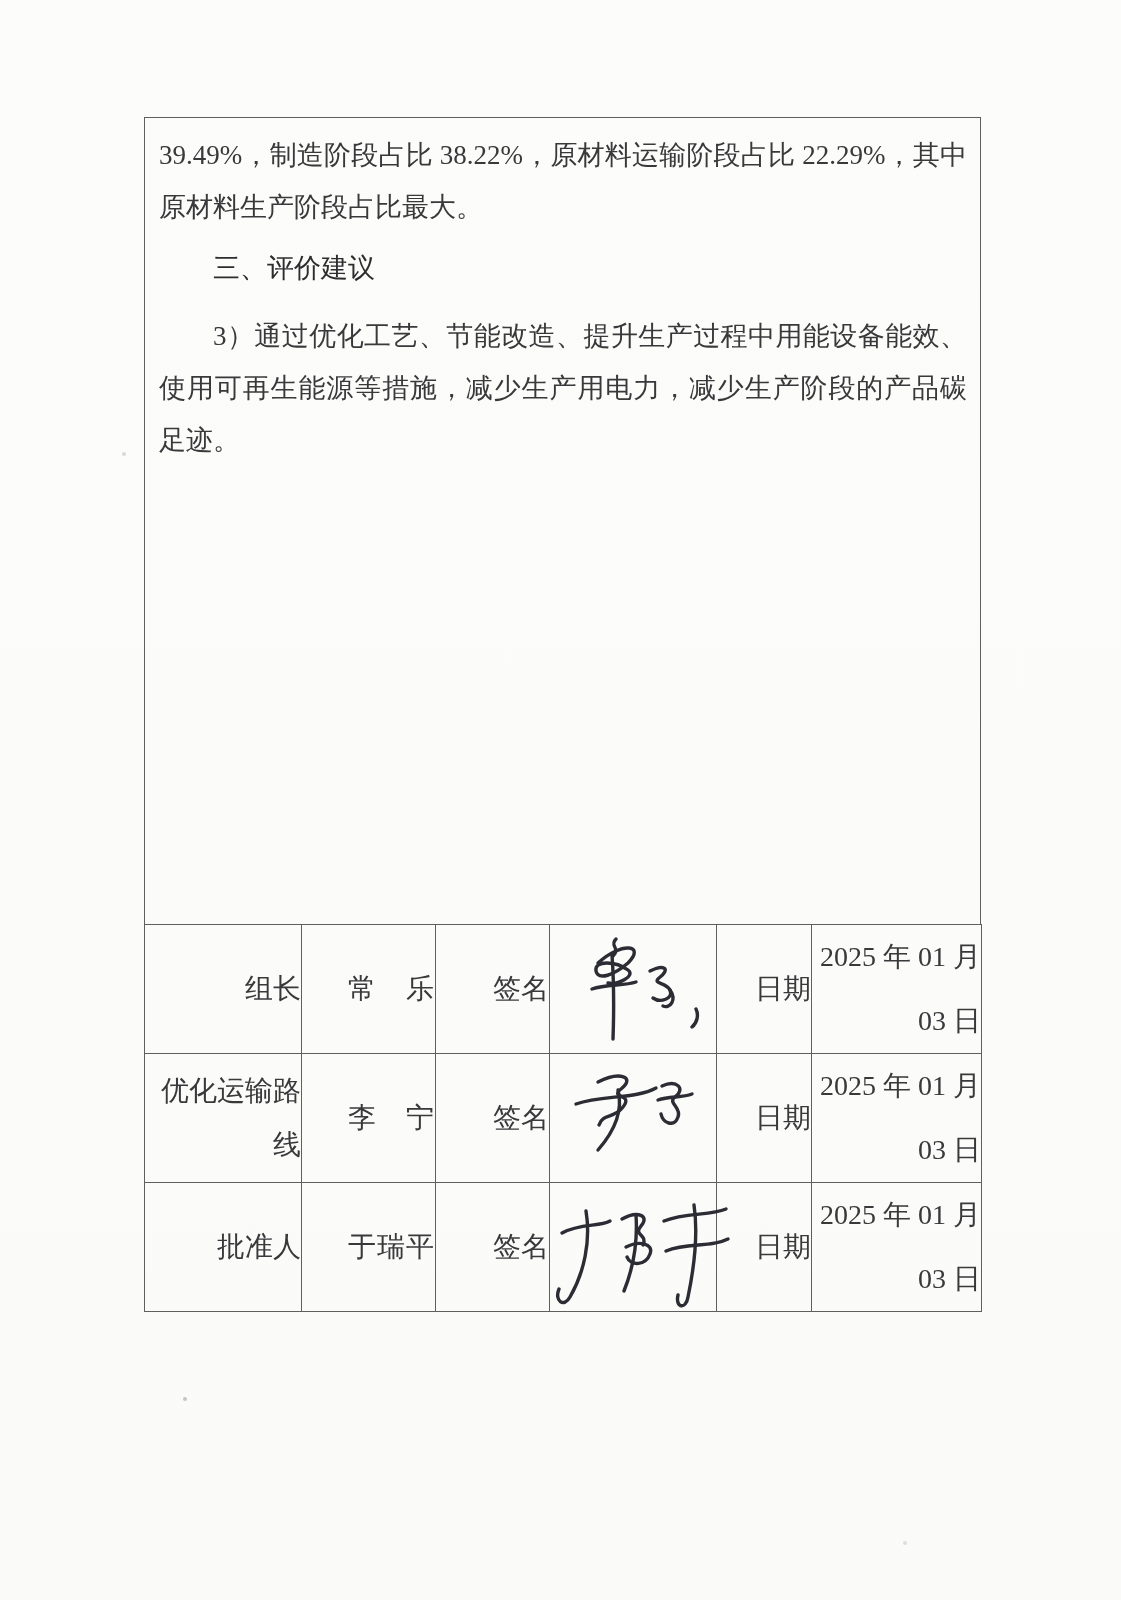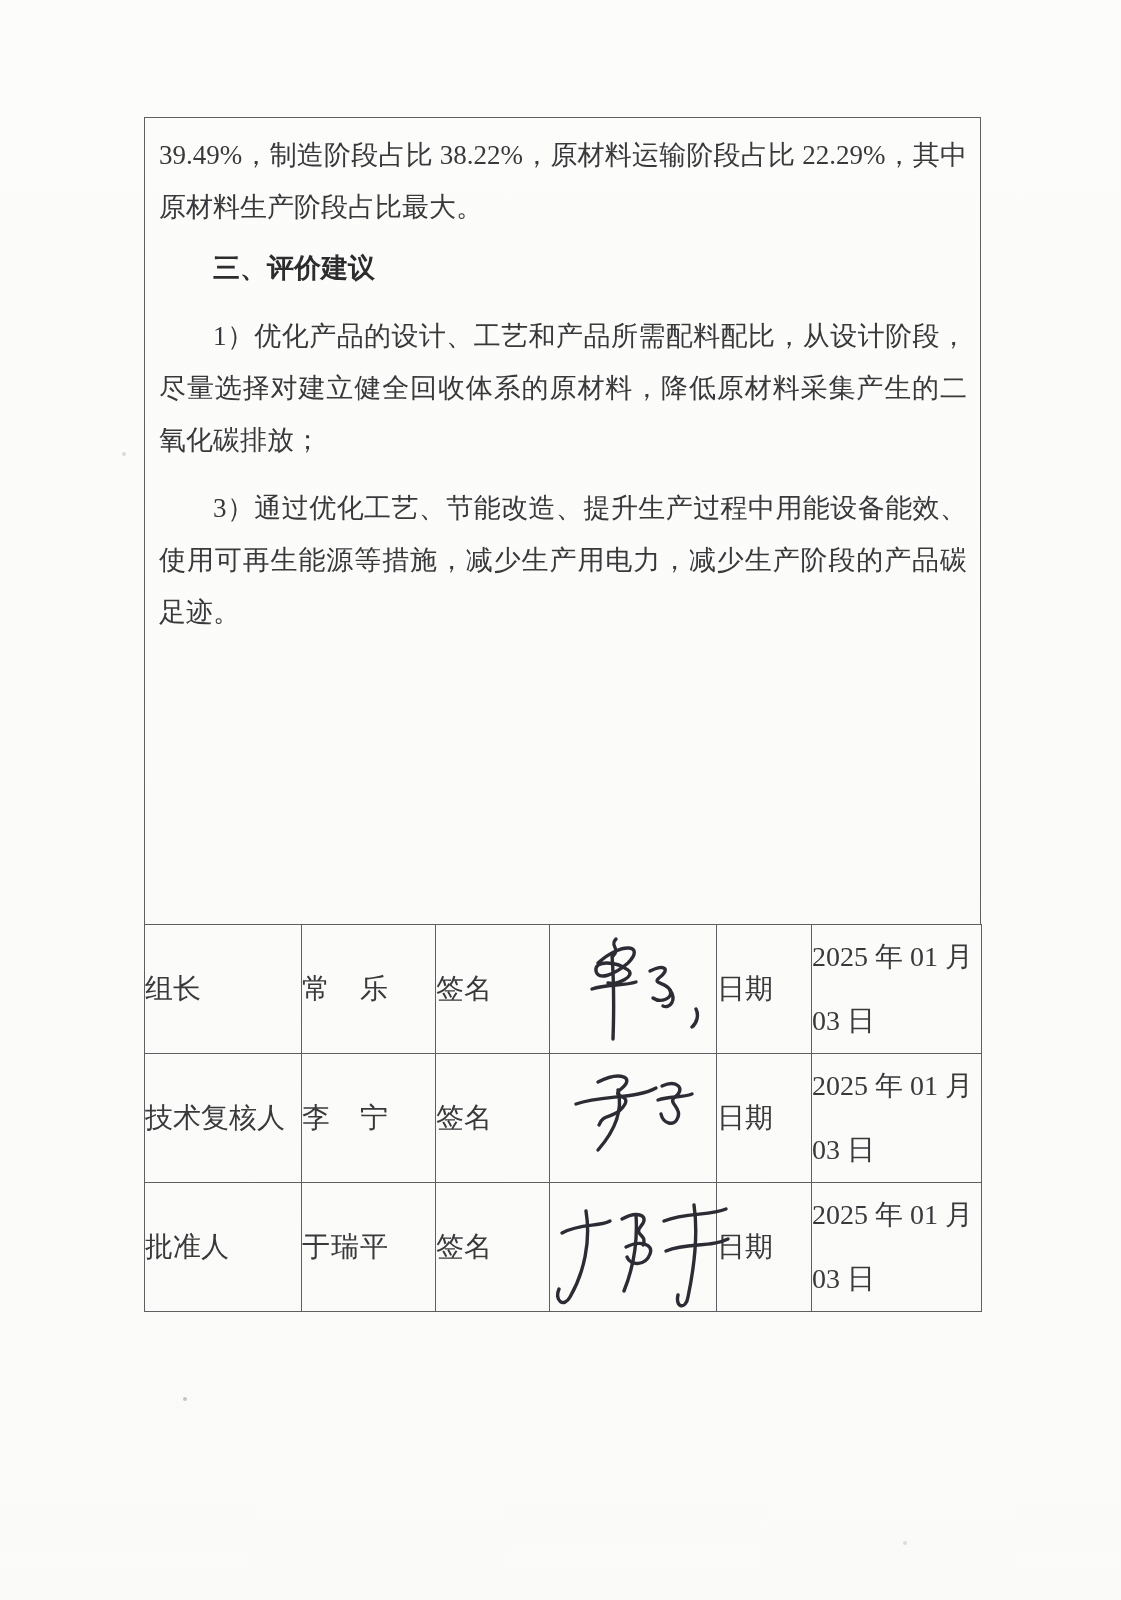--- a/index.html
+++ b/index.html
@@ -27,38 +27,38 @@
     font-size:27px;
     line-height:52px;
     text-align:justify;
     text-justify:inter-ideograph;
     color:#39393b;
     overflow:hidden;
   }
   .text-cell p { margin:0; }
   p.indent { text-indent:2em; }
   .para-heading {
-    font-weight:bold;
+    font-weight:normal;
     color:#2d2d2f;
     margin-top:9px !important;
     text-indent:2em;
   }
   .para-lead { margin-top:5px !important; }
   .para-sug  { margin-top:16px !important; }
 
   table.sig-table {
     width:837px;
     border-collapse:collapse;
     table-layout:fixed;
     font-size:28px;
     color:#39393b;
   }
   table.sig-table td {
     border:1px solid #5f5f61;
-    text-align:left;
+    text-align:right;
     vertical-align:middle;
     padding:0;
   }
   tr.row-1 td { height:121px; }
   tr.row-2 td { height:122px; }
   tr.row-3 td { height:124px; }
   td.cell-role { padding:0 10px; line-height:54px; }
   td.cell-name { letter-spacing:1px;margin-top:35px; }
   td.cell-date { line-height:64px; }
   td.cell-sig  { position:relative; }
@@ -76,21 +76,20 @@
 </head>
 <body>
 
 <div class="page">
 
   <div class="doc-box">
 
     <div class="text-cell">
       <p>39.49%，制造阶段占比 38.22%，原材料运输阶段占比 22.29%，其中原材料生产阶段占比最大。</p>
       <p class="para-heading">三、评价建议</p>
-      <p class="indent para-sug">1）优化产品的设计、工艺和产品所需配料配比，从设计阶段，尽量选择对建立健全回收体系的原材料，降低原材料采集产生的二氧化碳排放；</p>
       <p class="indent para-sug">3）通过优化工艺、节能改造、提升生产过程中用能设备能效、使用可再生能源等措施，减少生产用电力，减少生产阶段的产品碳足迹。</p>
     </div>
 
     <table class="sig-table">
       <colgroup>
         <col style="width:157px">
           <col style="width:134px">
           <col style="width:114px">
         <col style="width:167px">
           <col style="width:95px">
@@ -114,21 +113,21 @@
             </svg>
           </td>
           <td class="cell-label">日期</td>
           <td class="cell-date">
             <div>2025 年 01 月</div>
             <div>03 日</div>
           </td>
         </tr>
 
         <tr class="row-2">
-          <td class="cell-role">技术复核人</td>
+          <td class="cell-role">优化运输路线</td>
           <td class="cell-name">李　宁</td>
           <td class="cell-label">签名</td>
           <td class="cell-sig">
             <svg class="sig-ink" style="left:8px; top:8px; width:152px; height:108px;" viewBox="0 0 152 108">
               <path d="M40,20 C62,9 78,15 63,27 C51,37 76,31 65,45 C56,57 45,51 41,63"></path>
               <path d="M18,42 C44,33 78,37 98,26"></path>
               <path d="M60,28 C66,52 54,72 40,88"></path>
               <path d="M104,24 C119,17 128,27 117,35 C109,41 124,45 120,55 C116,66 105,61 103,52"></path>
               <path d="M100,38 C112,34 124,36 134,32"></path>
             </svg>

